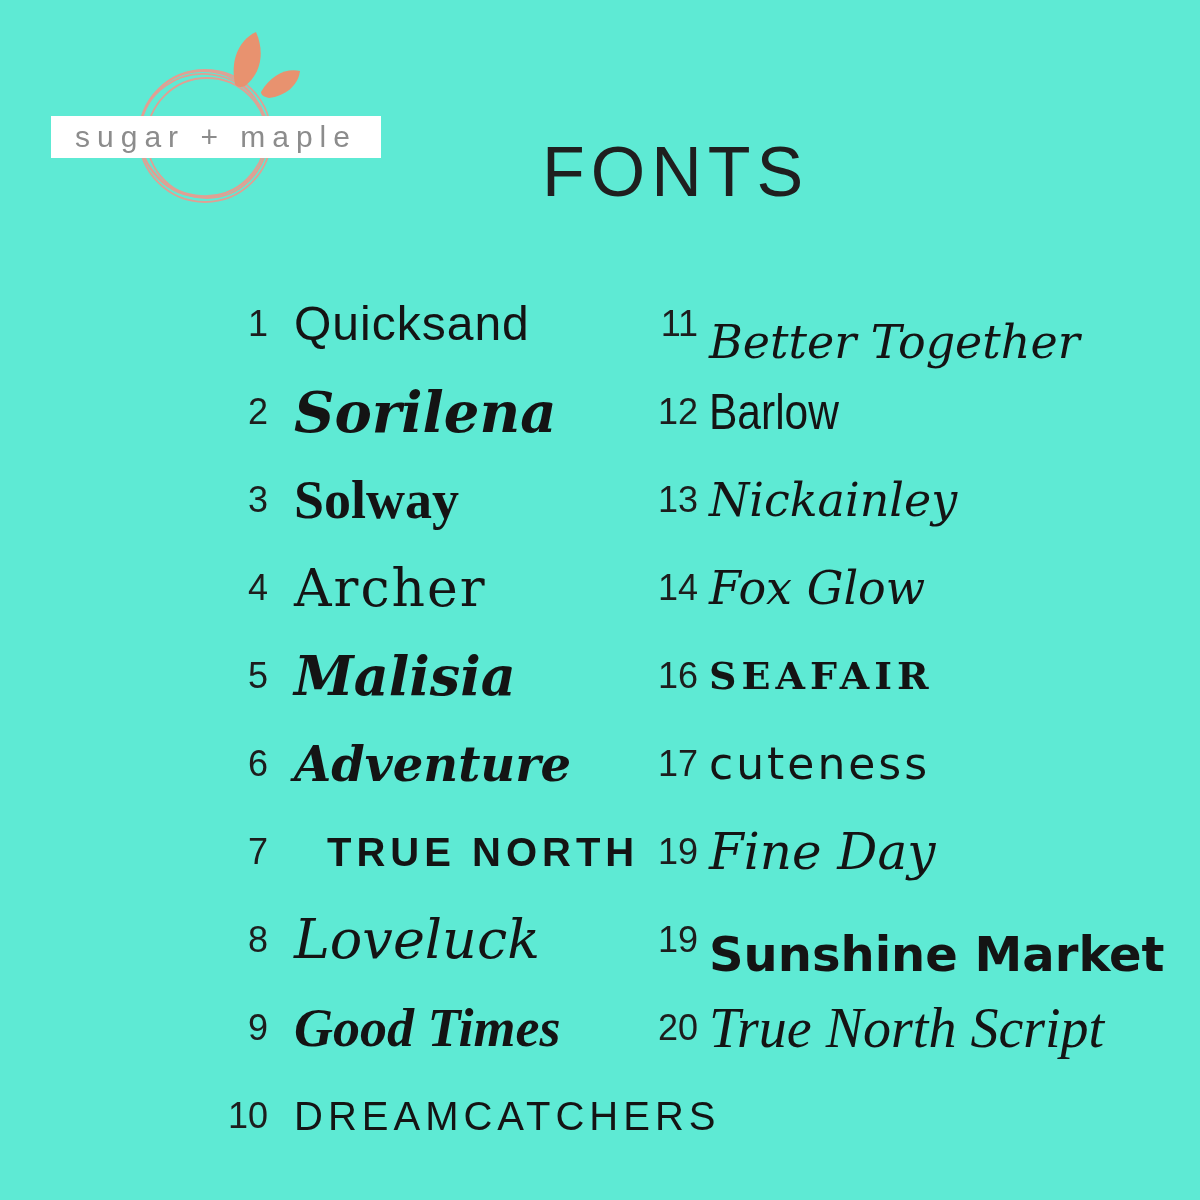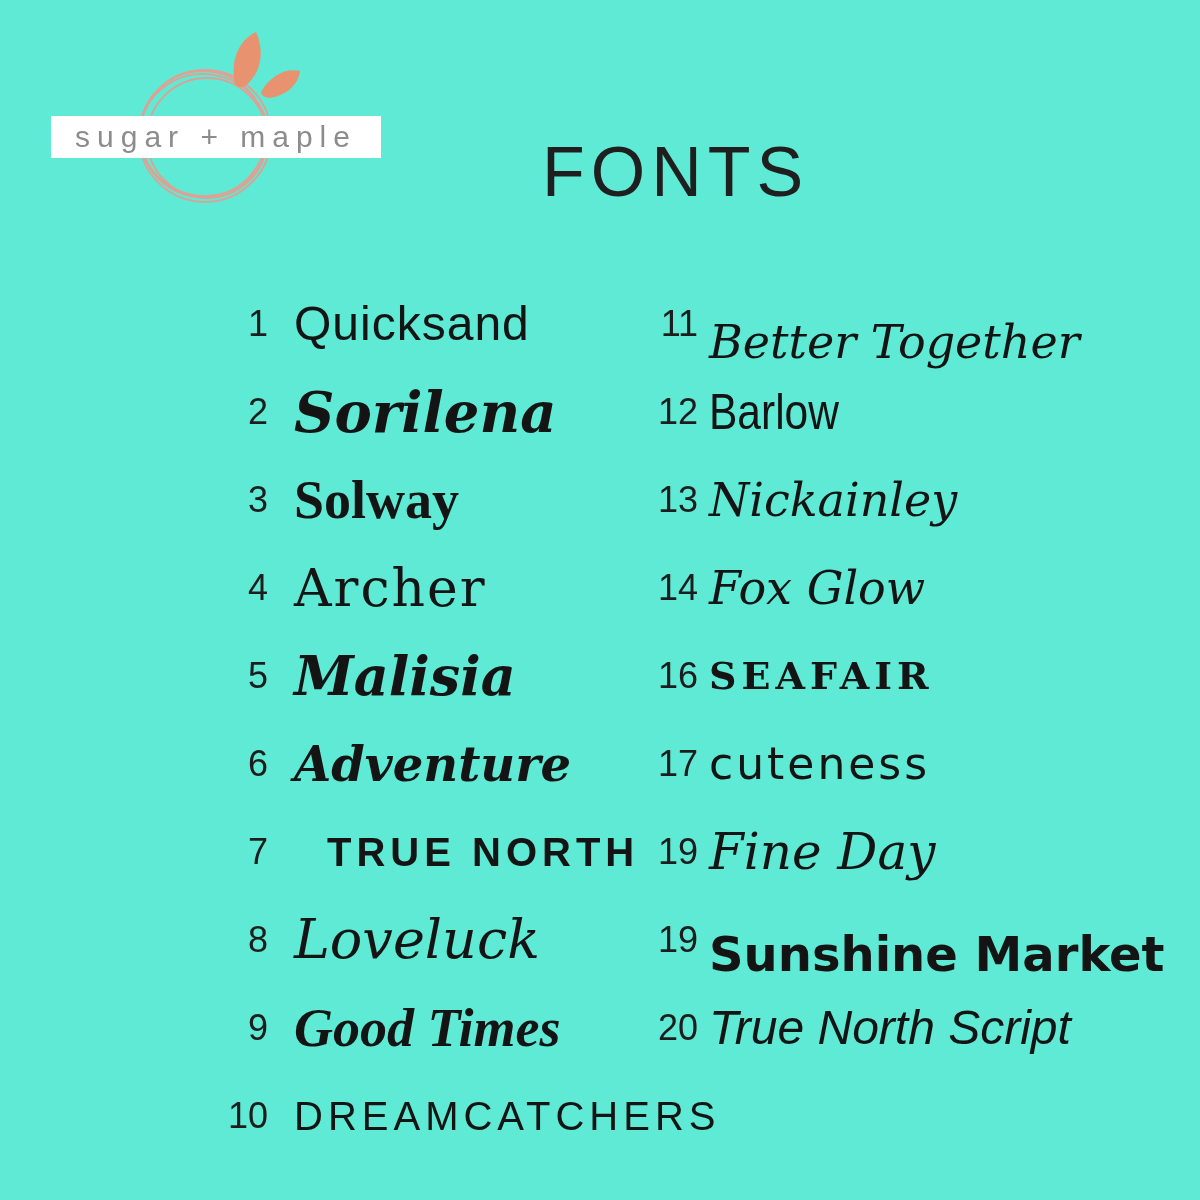--- a/index.html
+++ b/index.html
@@ -74,21 +74,21 @@
   .s-dreamcatchers { font-family: "Liberation Sans", sans-serif; font-size: 40px; letter-spacing: 5px; }
   .s-bettertogether{ font-family: "DejaVu Serif", serif; font-style: italic; font-size: 46px; margin-top: 36px; }
   .s-barlow        { font-family: "Liberation Sans", sans-serif; font-size: 50px; display: inline-block; transform: scaleX(0.85); transform-origin: left center; }
   .s-nickainley    { font-family: "DejaVu Serif", serif; font-style: italic; font-size: 46px; }
   .s-foxglow       { font-family: "DejaVu Serif", serif; font-style: italic; font-size: 46px; }
   .s-amatica       { font-family: "Liberation Sans", sans-serif; font-size: 40px; letter-spacing: 8px; display: inline-block; transform: scale(0.92, 1.25); transform-origin: left center; }
   .s-seafair       { font-family: "DejaVu Serif", serif; font-weight: bold; font-size: 38px; letter-spacing: 5px; }
   .s-cuteness      { font-family: "DejaVu Sans", sans-serif; font-size: 44px; letter-spacing: 3px; }
   .s-fineday       { font-family: "DejaVu Serif", serif; font-style: italic; font-size: 50px; }
   .s-sunshine      { font-family: "DejaVu Sans", sans-serif; font-weight: bold; font-size: 48px; margin-top: 28px; }
-  .s-tnscript      { font-family: Liberation Sans, sans-serif; font-style: italic; font-size: 48px; }
+  .s-tnscript      { font-family: Liberation Serif, serif; font-style: italic; font-size: 56px; }
 </style>
 </head>
 <body>
 
 <div class="canvas">
 
   <div class="logo">
     <svg width="245" height="215" viewBox="0 0 245 215">
       <g fill="none" stroke="#e0a093" stroke-width="1.8">
         <circle cx="120" cy="108" r="66"></circle>

